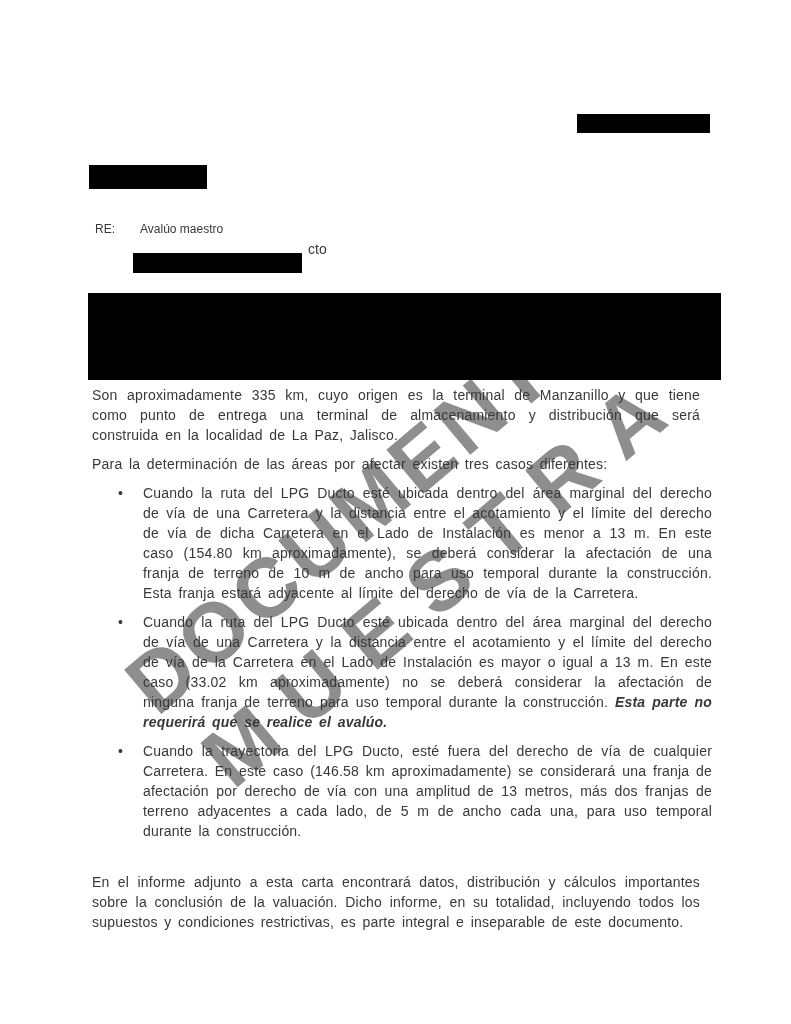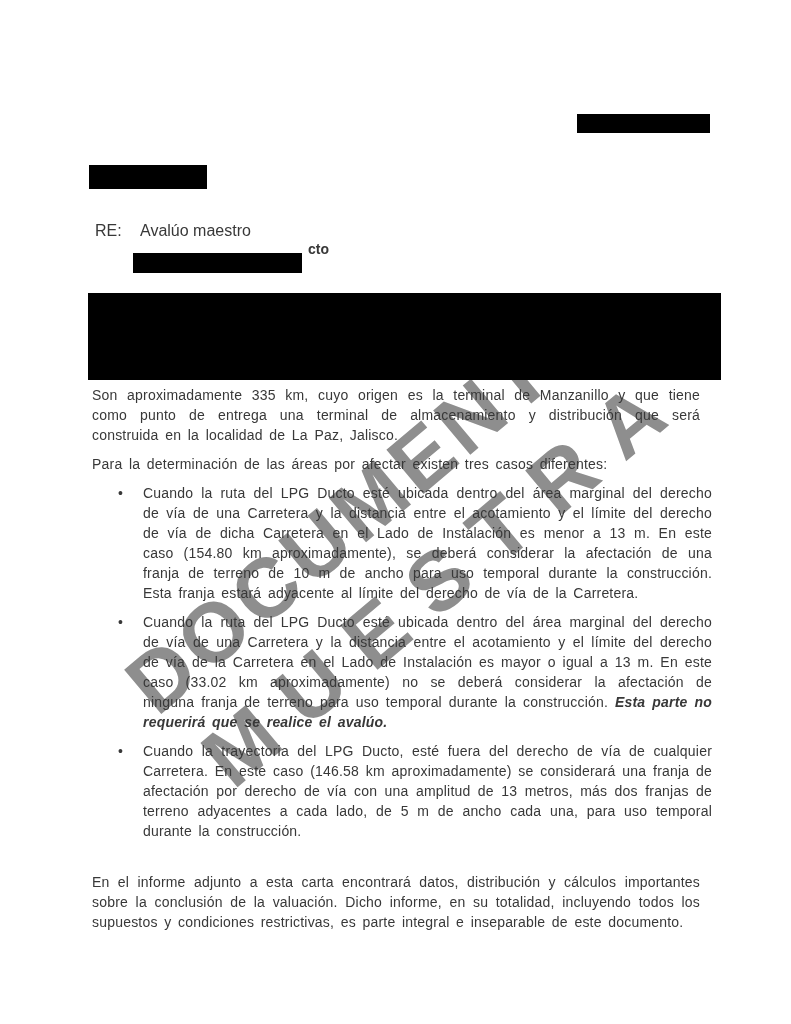--- a/index.html
+++ b/index.html
@@ -12,23 +12,23 @@
   .watermark {
     position:absolute; left:50px; top:440px; width:700px; height:210px;
     transform:rotate(-40deg); transform-origin:center center;
     text-align:center; color:var(--wm,#8e8e8e); font-weight:bold;
     z-index:1; user-select:none; white-space:nowrap;
   }
   .wm-line1 { font-size:84px; line-height:105px; letter-spacing:5px; }
   .wm-line2 { font-size:84px; line-height:105px; letter-spacing:26px; text-indent:26px; }
   
   .content { position:absolute; inset:0; z-index:2; color:var(--text,#383838); }
-  .re-line { position:absolute; left:95px; top:222px; font-size:16px; }
+  .re-line { position:absolute; left:95px; top:222px; font-size:12px; }
   .re-label { display:inline-block; width:45px; }
-  .cto-fragment { position:absolute; left:308px; top:241px; font-size:14px;font-weight:bold; }
+  .cto-fragment { position:absolute; left:308px; top:241px; font-size:14px; }
   .body {
     position:absolute; left:92px; top:385px; width:620px;
     font-size:14px; line-height:20px; text-align:justify;
     letter-spacing:0.2px; word-spacing:2.5px;
   }
   .body p { margin:0 12px 9px 0; }
   .bullet { position:relative; padding-left:51px; margin:0 0 9px 0; }
   .bullet .dot { position:absolute; left:26px; top:0; font-size:14px; }
   .emph { font-weight:bold; font-style:italic; }
   .closing { margin-top:31px !important; }

